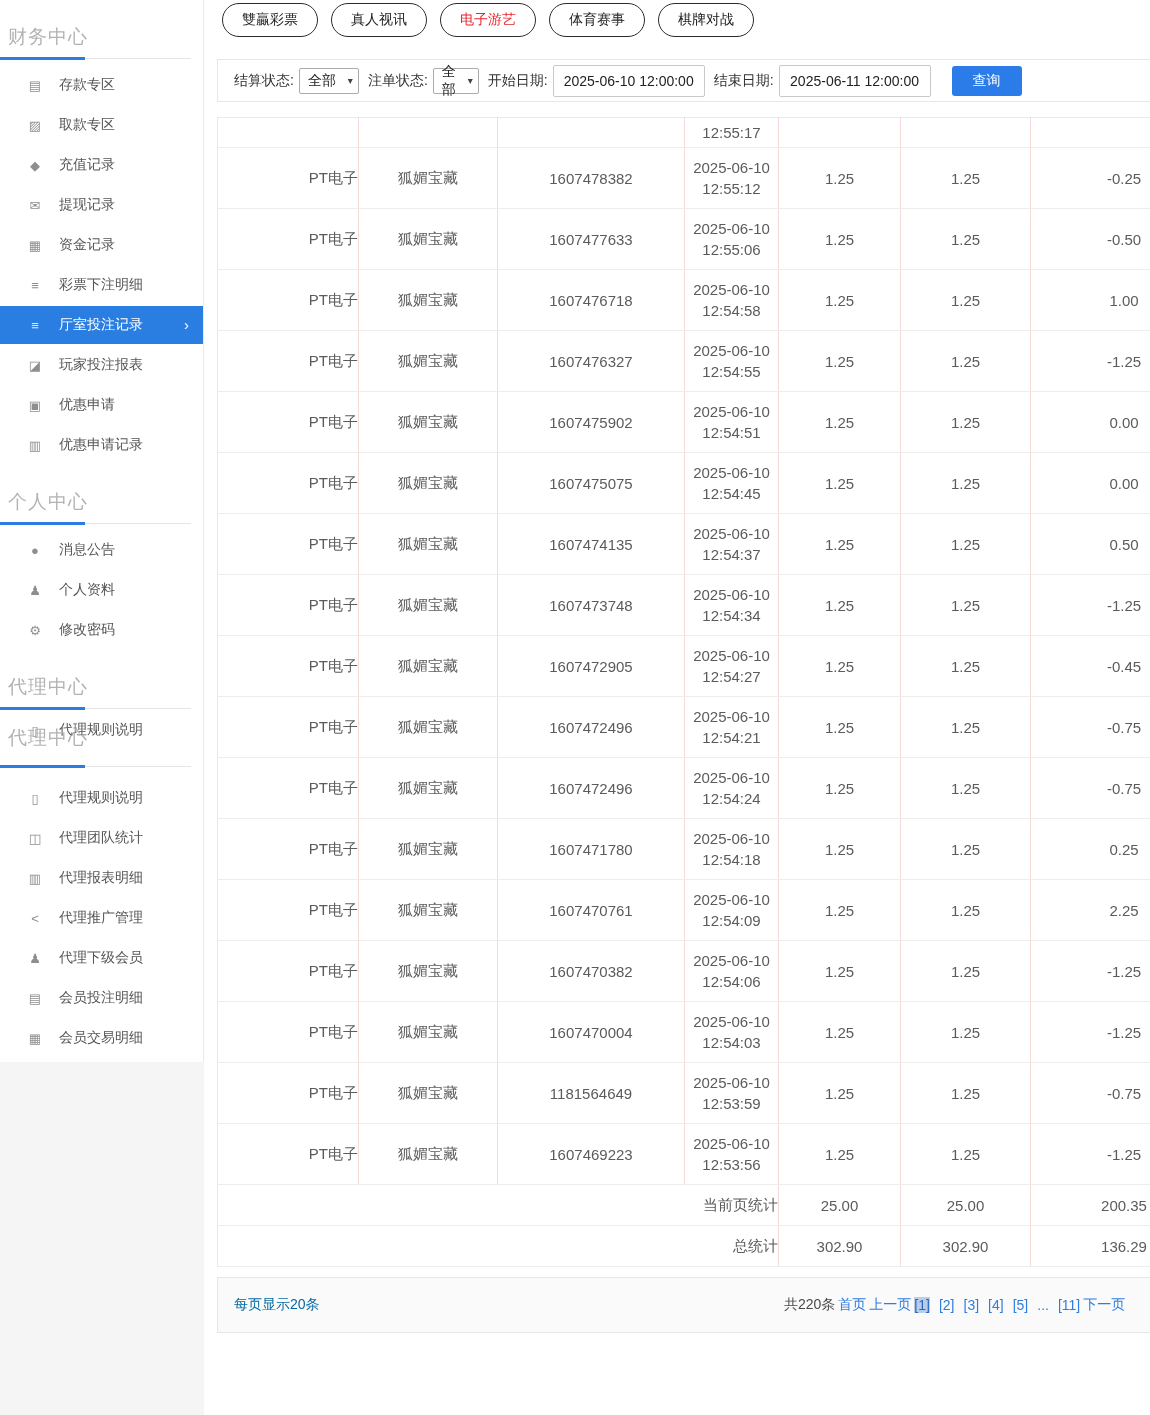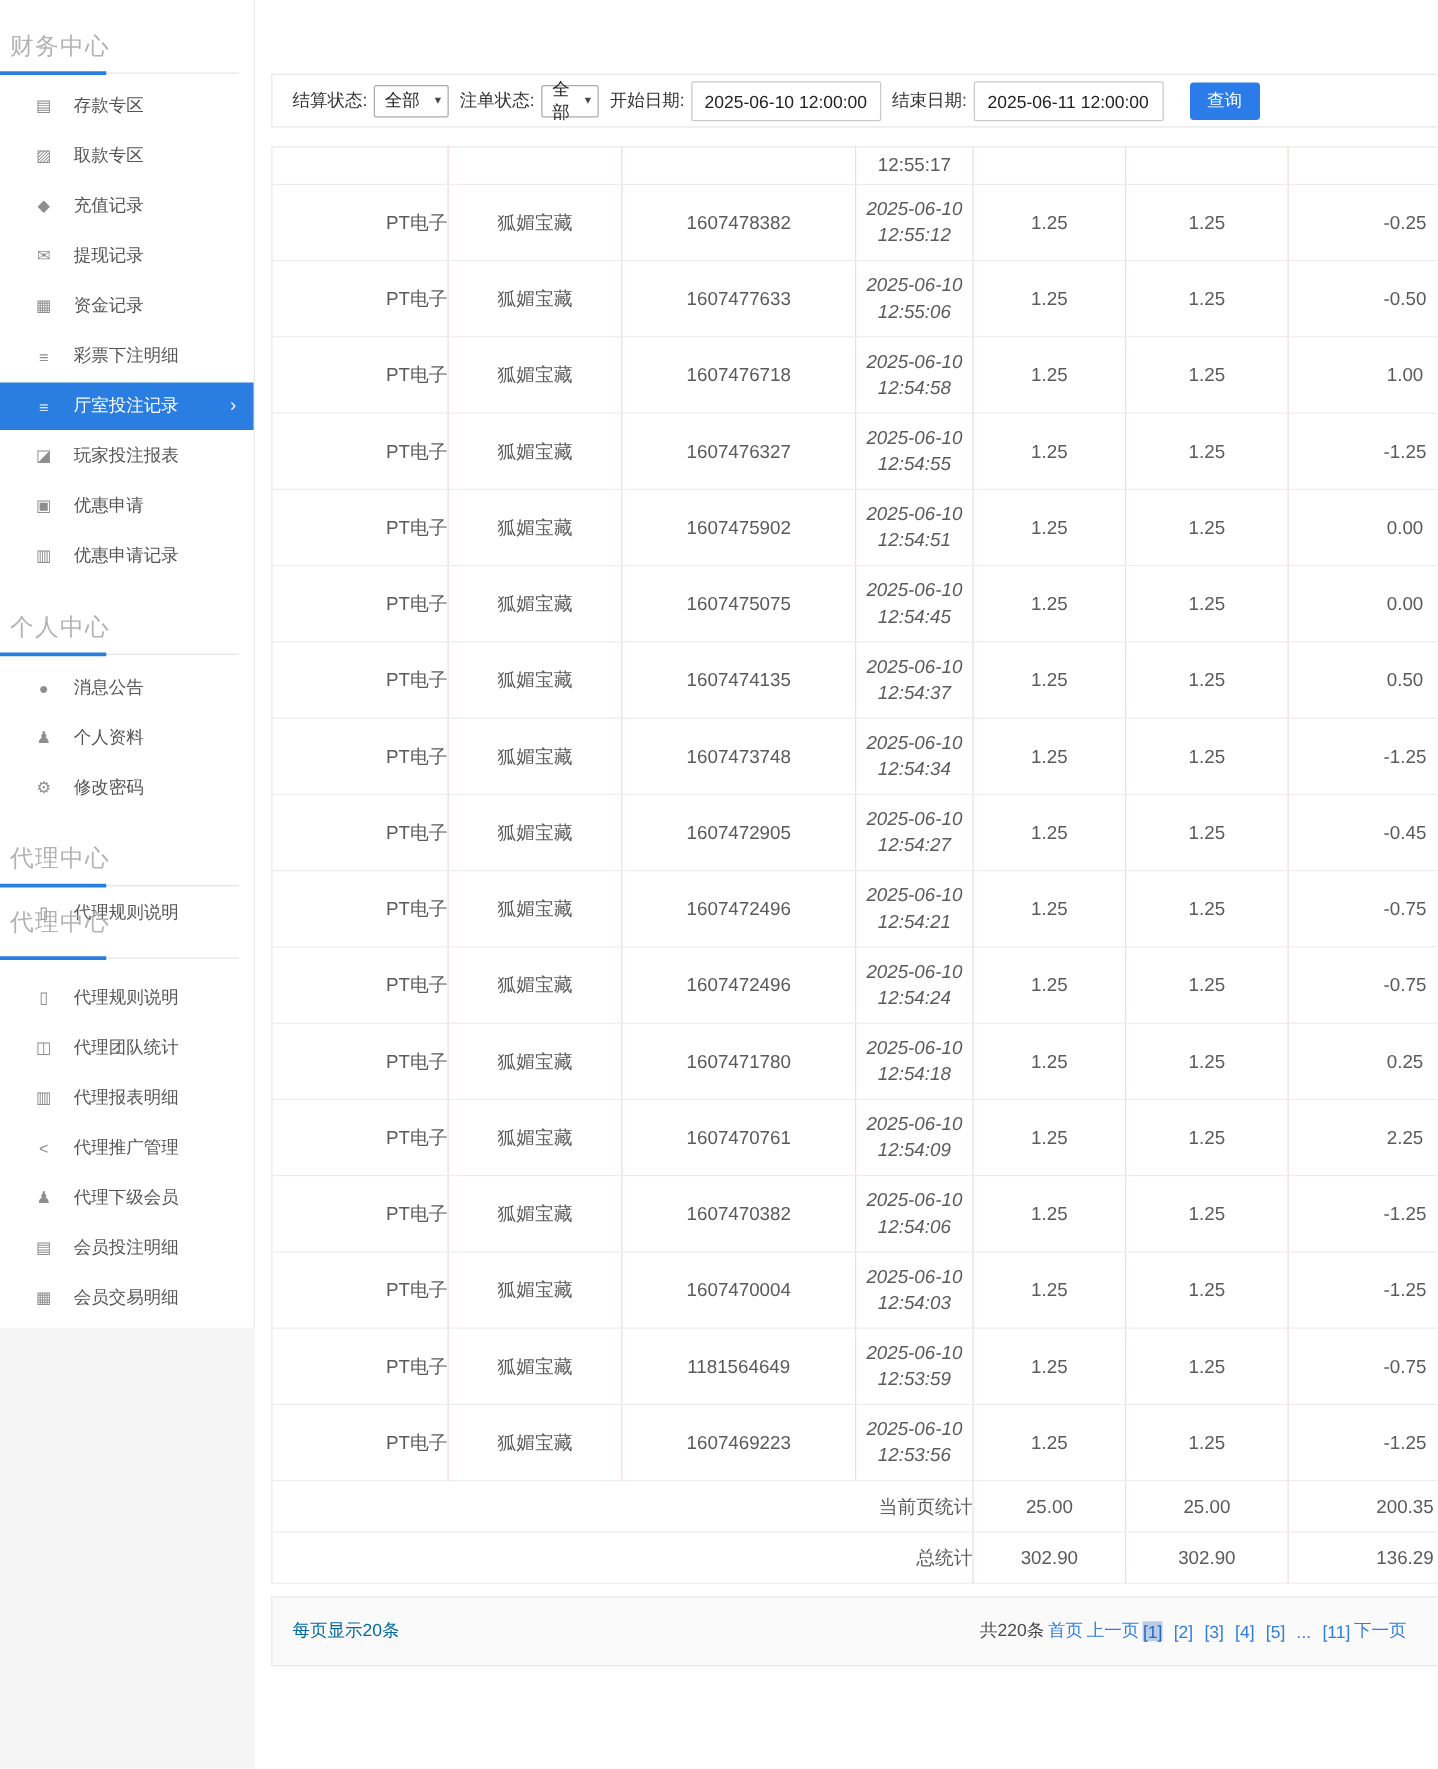--- a/index.html
+++ b/index.html
@@ -39,33 +39,33 @@
   .filterbox{position:absolute;left:13px;top:59px;width:990px;height:43px;border:1px solid #e7e7e7;
              display:flex;align-items:center;box-sizing:border-box;padding-left:16px;font-size:14px;color:#333;}
   .flabel{margin-right:5px;white-space:nowrap;}
   .sel{height:26px;border:1px solid #ababab;border-radius:2px;background:#fff;display:flex;align-items:center;
        justify-content:space-between;padding:0 5px 0 8px;font-size:14px;color:#222;box-sizing:border-box;cursor:pointer;}
   .sel .arr{font-size:10px;color:#444;margin-left:5px;}
   .sel1{width:60px;margin-right:9px;}
   .sel2{width:46px;margin-right:9px;}
   .dinput{width:146px;height:28px;border:1px solid #c9c9c9;border-radius:2px;font-size:14px;color:#222;
           text-align:center;margin-right:9px;font-family:"Liberation Sans","DejaVu Sans",sans-serif;}
-  .qbtn{width:56px;height:30px;background:#2b7ce9;color:#fff;border:none;border-radius:3px;font-size:14px;
+  .qbtn{width:70px;height:30px;background:#2b7ce9;color:#fff;border:none;border-radius:3px;font-size:14px;
         margin-left:12px;cursor:pointer;}
   
   .grid{position:absolute;left:13px;top:117px;width:1000px;table-layout:fixed;border-collapse:collapse;
         background:#fff;font-size:15px;color:#5b5b5b;}
   .grid td{border-right:1px solid #f6dada;border-bottom:1px solid #ededed;text-align:center;
            vertical-align:middle;padding:0;overflow:hidden;}
   .grid tr td:first-child{border-left:1px solid #eaeaea;text-align:right;}
   .grid .top td{border-top:1px solid #eaeaea;}
   .r-partial{height:30px;}
   .r-data{height:61px;}
   .r-sum{height:41px;}
-  .tcell div{line-height:21px;font-style:italic;}
+  .tcell div{line-height:21px;}
   
   .pagebox{position:absolute;left:13px;top:1277px;width:990px;height:56px;background:#fafafa;
            border:1px solid #e7e7e7;box-sizing:border-box;}
   .pp-left{position:absolute;left:16px;top:0;height:100%;display:flex;align-items:center;
            font-size:14px;color:#0369a1;}
   .pp-right{position:absolute;left:566px;top:0;height:100%;display:flex;align-items:center;gap:3px;
             font-size:14px;white-space:nowrap;}
   .pp-right .txt{color:#4a4a4a;}
   .plink{color:#2f7ce0;cursor:pointer;}
   .pg{color:#2f7ce0;cursor:pointer;}
@@ -192,20 +192,28 @@
         <li>
           <span class="ic">▦</span>
           <span>会员交易明细</span>
         </li>
       </ul>
   </div>
 </aside>
 
 <main class="main">
 
+  <div class="tabs">
+
+  <div class="tab">雙贏彩票</div>
+      <div class="tab">真人视讯</div>
+      <div class="tab active">电子游艺</div>
+      <div class="tab">体育赛事</div>
+      <div class="tab">棋牌对战</div>
+    </div>
 
   <div class="filterbox">
     <span class="flabel">结算状态:</span>
     <div class="sel sel1">
       <span>全部</span>
       <span class="arr">▾</span>
     </div>
     <span class="flabel">注单状态:</span>
     <div class="sel sel2">
       <span>全部</span>

